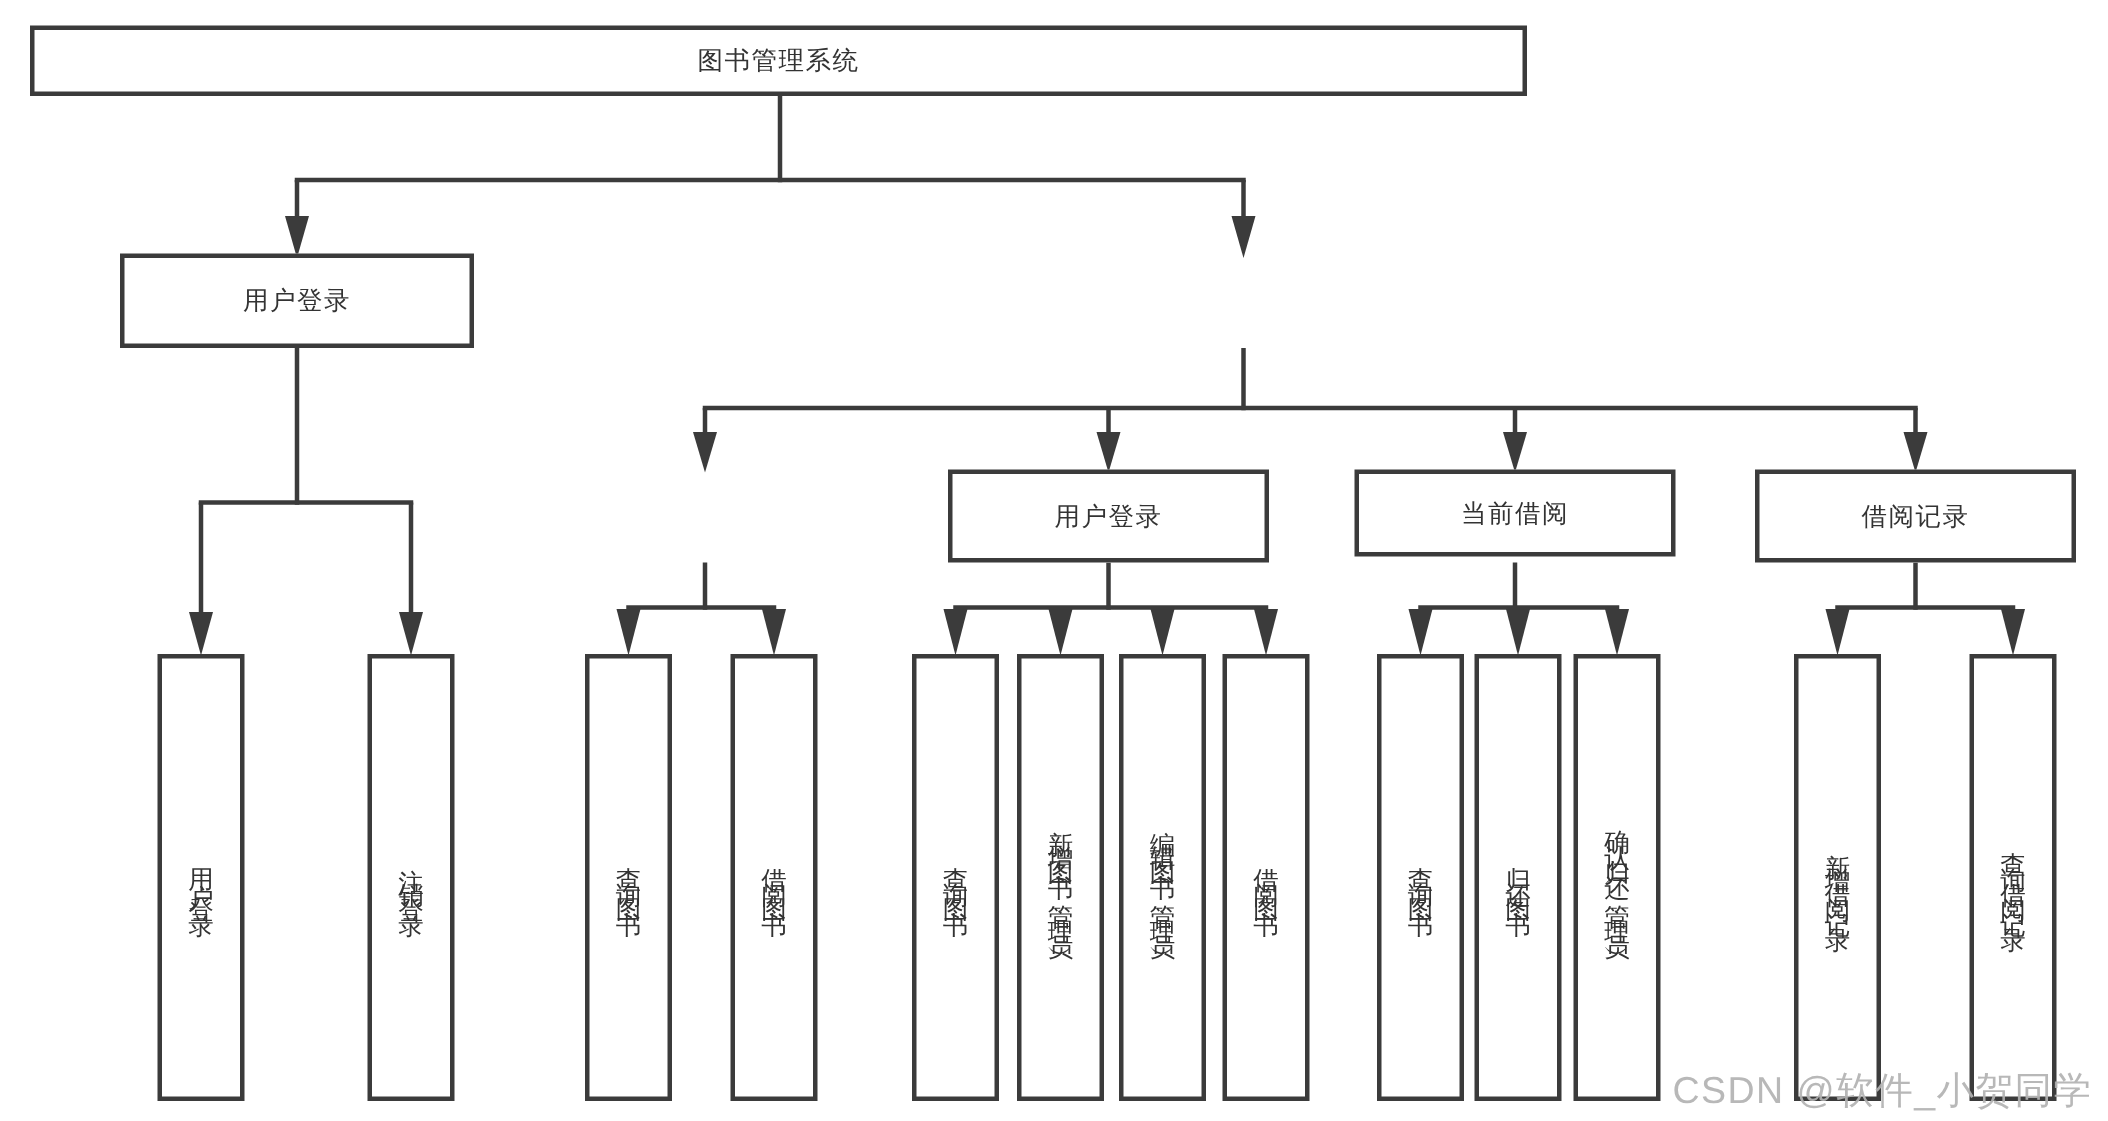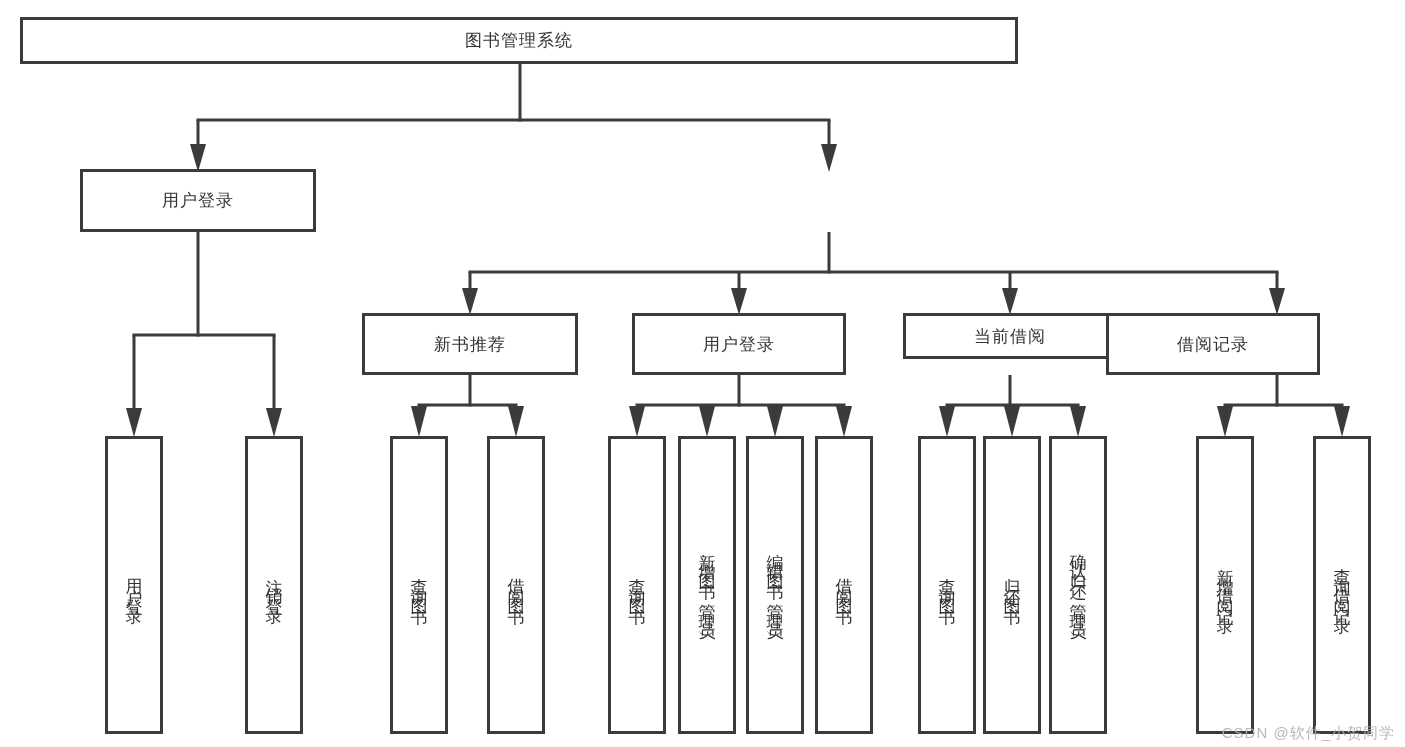--- a/index.html
+++ b/index.html
@@ -30,21 +30,21 @@
     text-orientation:mixed;
     letter-spacing:10px;
     font-size:17px;
     line-height:1;
     color:#333333;
   }
   .watermark{
     position:absolute;
     right:10px;
     bottom:4px;
-    font-size:15px;
+    font-size:25px;
     color:rgba(178,178,178,0.92);
     letter-spacing:1px;
     white-space:nowrap;
   }
 </style>
 </head>
 <body>
 
 <div class="canvas">
 
@@ -104,30 +104,27 @@
   </svg>
 
   <div class="box" style="left:20px;top:17px;width:998px;height:47px">
     <span>图书管理系统</span>
   </div>
 
   <div class="box" style="left:80px;top:169px;width:236px;height:63px">
     <span>用户登录</span>
   </div>
 
-  <div class="box" style="left:362px;top:313px;width:216px;height:62px">
-    <span>新书推荐</span>
-  </div>
   <div class="box" style="left:632px;top:313px;width:214px;height:62px">
     <span>用户登录</span>
   </div>
-  <div class="box" style="left:903px;top:313px;width:214px;height:46px">
+  <div class="box" style="left:903px;top:313px;width:214px;height:58px">
     <span>当前借阅</span>
   </div>
-  <div class="box" style="left:1106px;top:313px;width:214px;height:62px">
+  <div class="box" style="left:1170px;top:313px;width:214px;height:62px">
     <span>借阅记录</span>
   </div>
 
   <div class="box leaf" style="left:105px">
     <span class="vtext">用户登录</span>
   </div>
   <div class="box leaf" style="left:245px">
     <span class="vtext">注销登录</span>
   </div>
 

